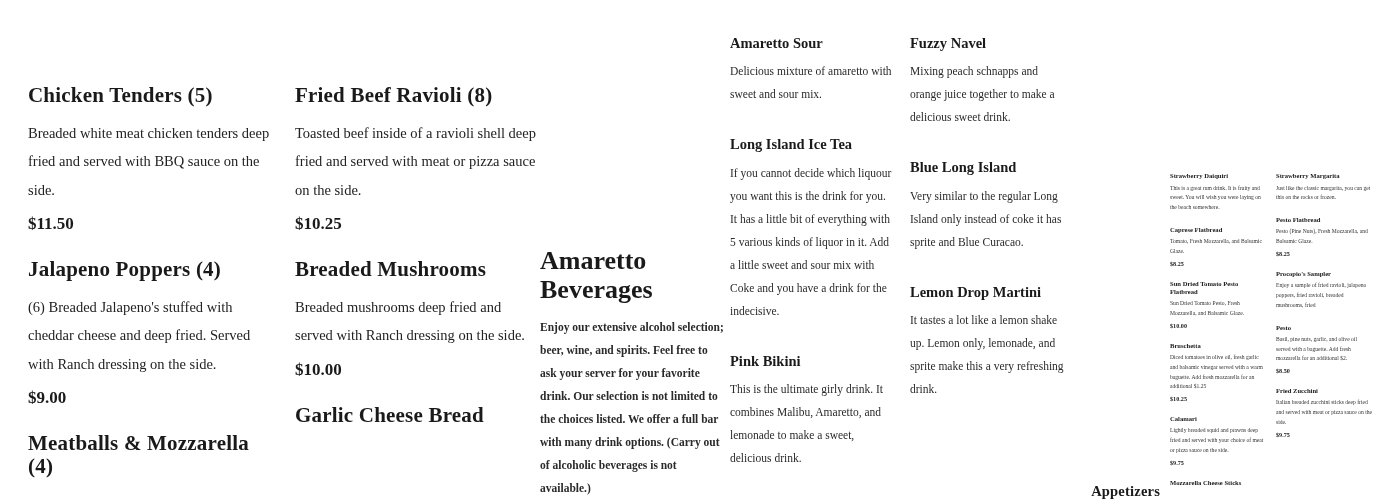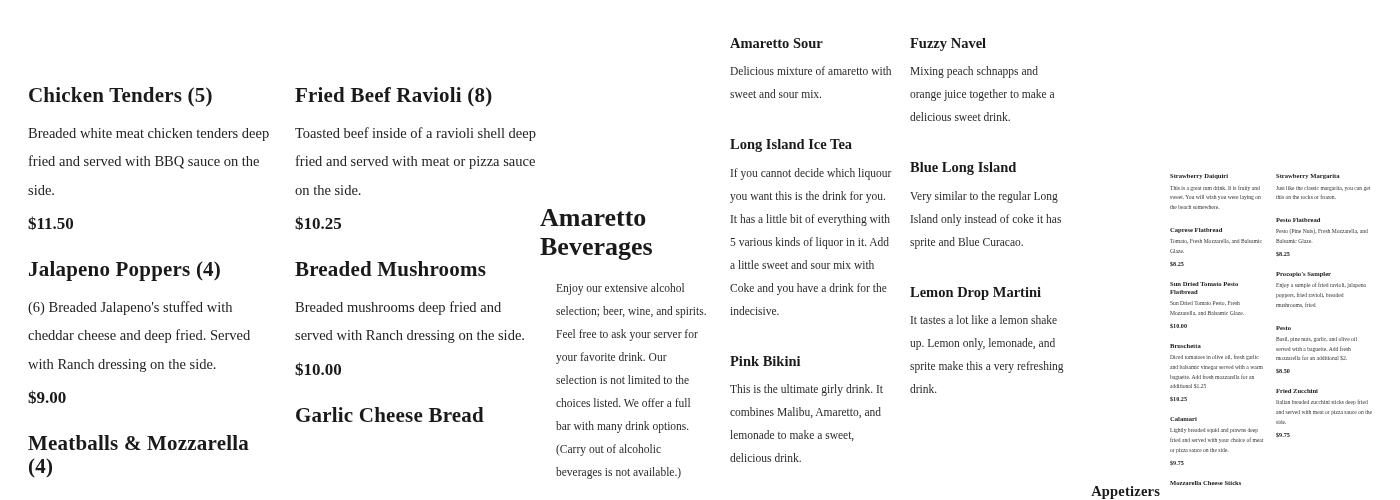--- a/index.html
+++ b/index.html
@@ -67,21 +67,22 @@
   .bev-head {
     font-size: 26px;
     font-weight: bold;
     line-height: 1.12;
     margin: 8px 0 12px 0;
   }
   .bev-body {
     font-size: 11.5px;
     line-height: 2.0;
     color: #2a2a2a;
-    margin: 16px;
+    margin: 0;
+    font-weight: bold;
   }
 
   
   .drinks {
     display: flex;
     gap: 18px;
     flex: 0 0 350px;
     width: 350px;
     padding-top: 22px;
   }

